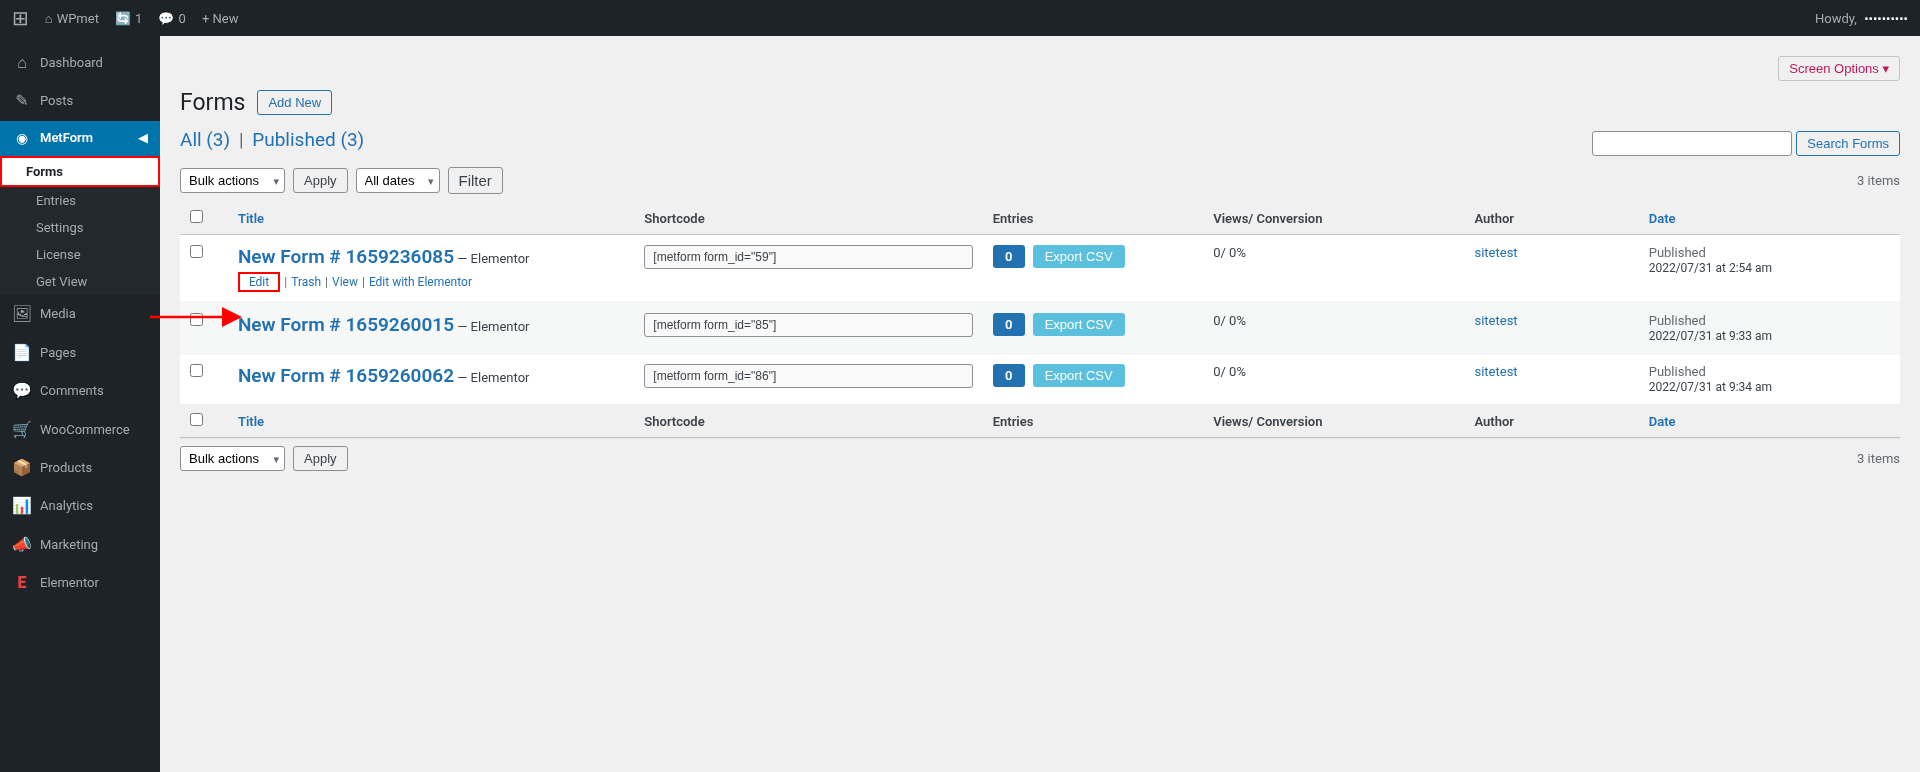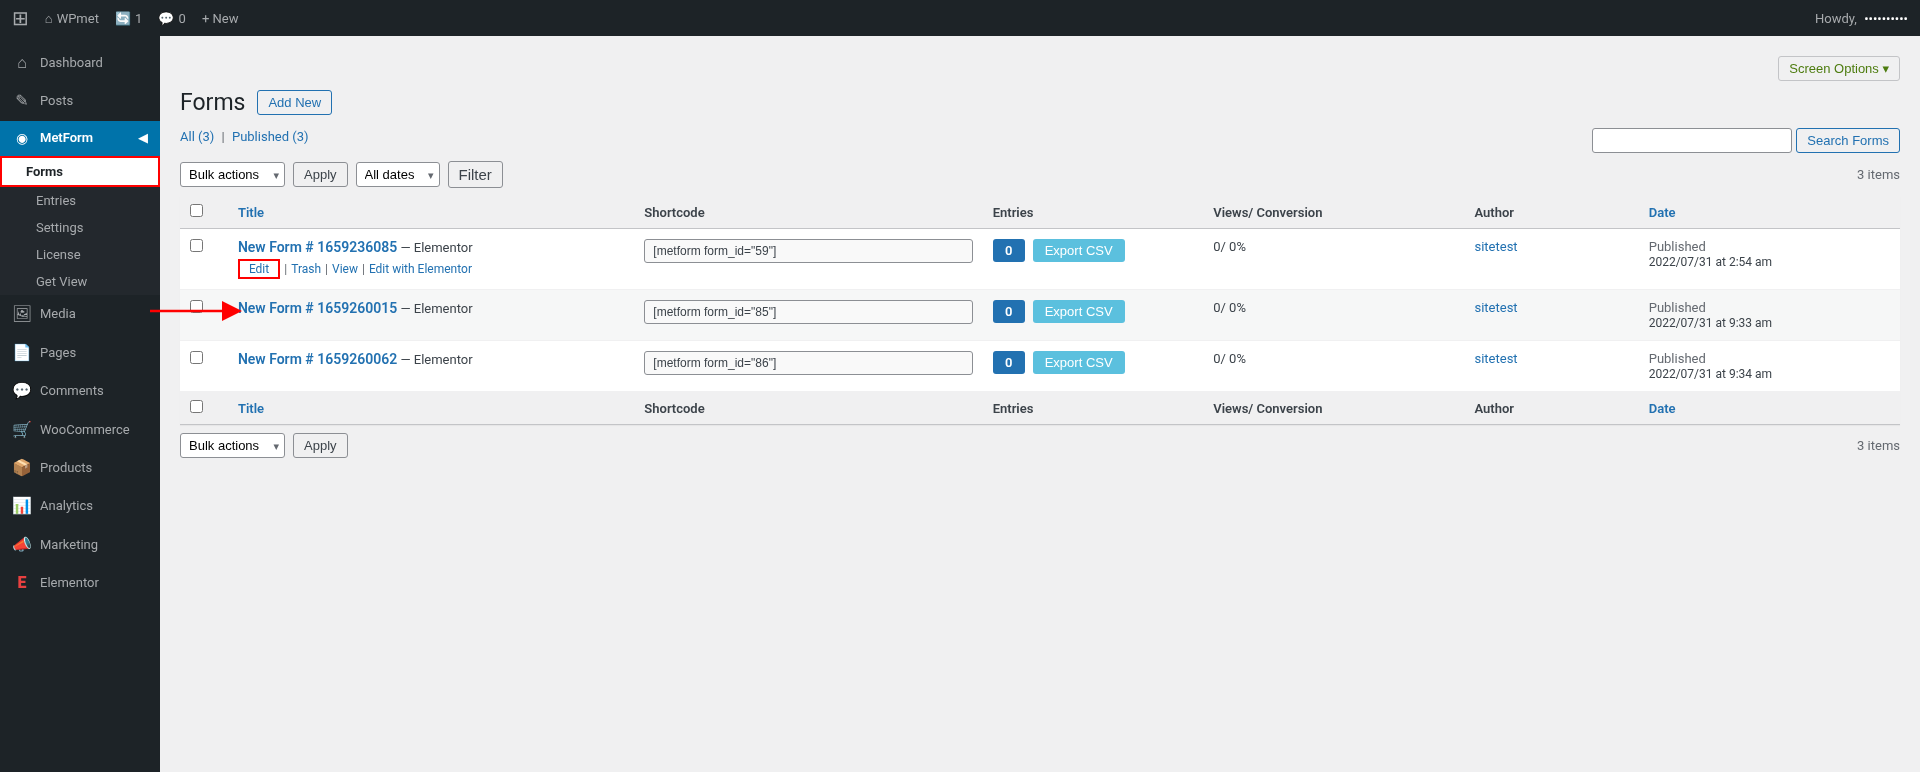--- a/index.html
+++ b/index.html
@@ -78,21 +78,21 @@
       justify-content: flex-end;
       margin-bottom: 8px;
     }
     .screen-options-btn {
       background: #f0f0f1;
       border: 1px solid #c3c4c7;
       border-radius: 3px;
       padding: 4px 10px;
       font-size: 13px;
       cursor: pointer;
-      color: #4d7c0f;
+      color: #be185d;
       display: flex;
       align-items: center;
       gap: 4px;
     }
 
     .page-header {
       display: flex;
       align-items: center;
       gap: 12px;
       margin-bottom: 12px;
@@ -108,21 +108,21 @@
       cursor: pointer;
     }
 
     .filter-bar {
       display: flex;
       align-items: center;
       gap: 8px;
       margin-bottom: 8px;
       flex-wrap: wrap;
     }
-    .views-links { margin-bottom: 8px; font-size: 13px; }
+    .views-links { margin-bottom: 8px; font-size: 19px; }
     .views-links a { color: #2271b1; text-decoration: none; }
     .views-links .sep { color: #646970; margin: 0 4px; }
 
     .bulk-actions-select {
       padding: 4px 8px;
       border: 1px solid #8c8f94;
       border-radius: 3px;
       font-size: 13px;
       background: #fff;
       cursor: pointer;
@@ -223,21 +223,21 @@
     }
 
     .checkbox-col { width: 30px; }
     .col-title-cell { width: 280px; }
     .col-shortcode-cell { width: 240px; }
     .col-entries-cell { width: 150px; }
     .col-views-cell { width: 180px; }
     .col-author-cell { width: 120px; }
     .col-date-cell { width: 180px; }
 
-    .form-title-link { color: #2271b1; text-decoration: none; font-weight: 600; font-size: 14px; }
+    .form-title-link { color: #2271b1; text-decoration: none; font-weight: 600; font-size: 19px; }
     .form-subtitle { color: #3c434a; font-size: 13px; }
     .row-actions { margin-top: 4px; display: flex; align-items: center; gap: 2px; font-size: 12px; }
     .row-action-link { color: #2271b1; cursor: pointer; text-decoration: none; }
     .row-sep { color: #646970; margin: 0 2px; }
 
     .shortcode-input {
       width: 100%;
       padding: 4px 8px;
       border: 1px solid #8c8f94;
       border-radius: 3px;

